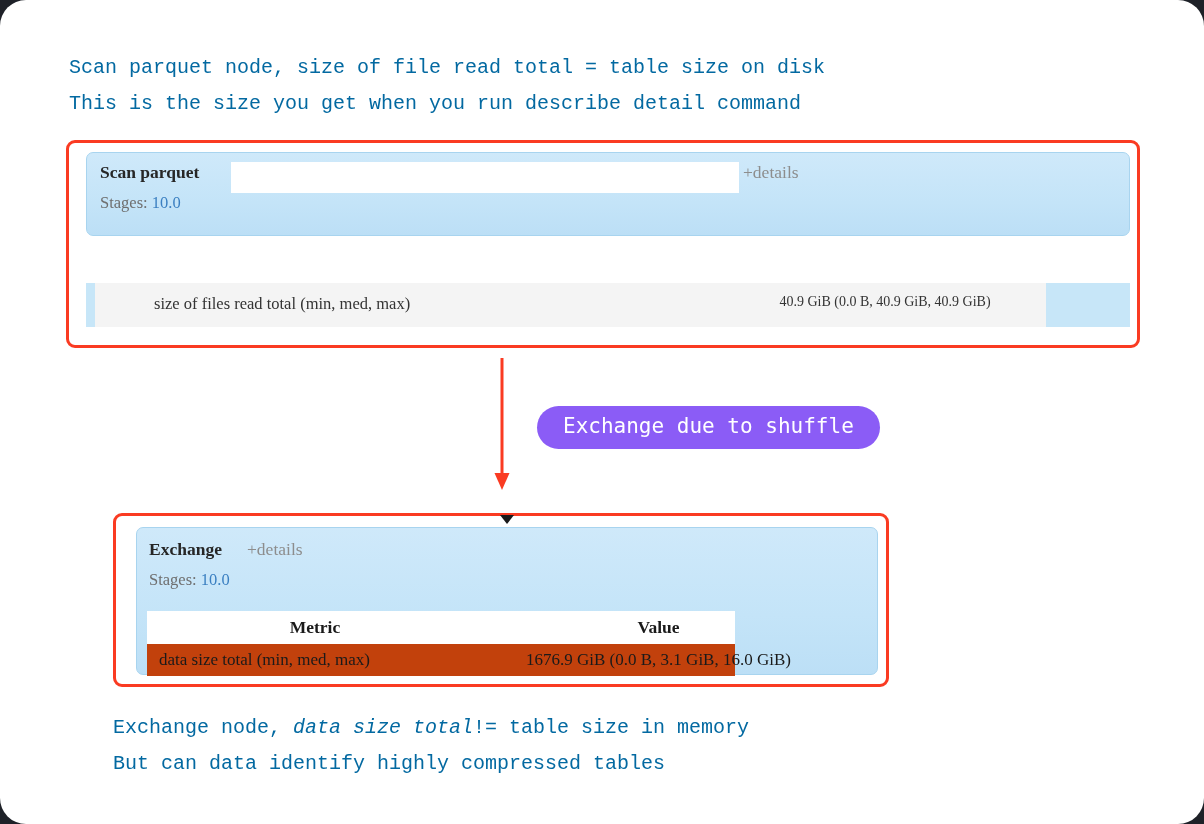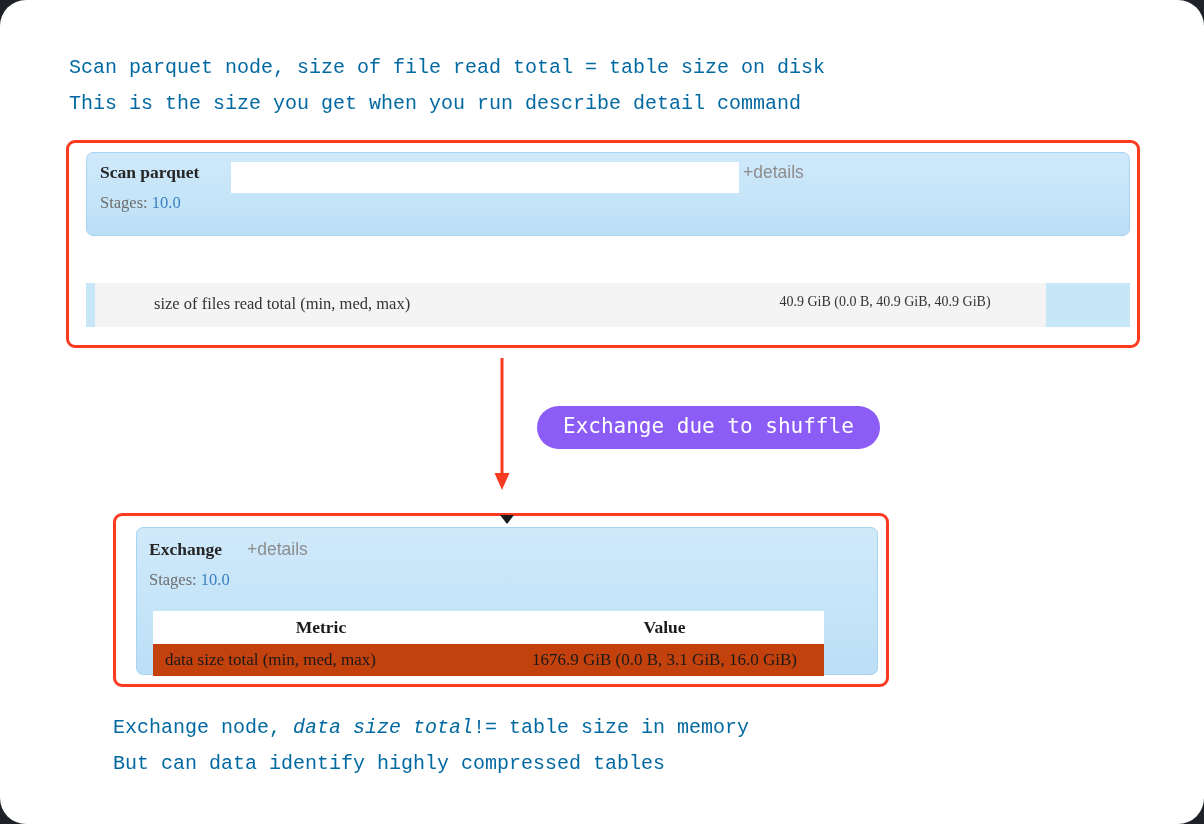--- a/index.html
+++ b/index.html
@@ -61,21 +61,21 @@
   .node-title {
     position: absolute;
     font-family: "Liberation Serif", serif;
     font-weight: bold;
     font-size: 17.5px;
     color: #262626;
     white-space: nowrap;
   }
   .node-details {
     position: absolute;
-    font-family: Liberation Sans, sans-serif;
+    font-family: Liberation Serif, serif;
     font-size: 17.5px;
     color: #8d8d8d;
     white-space: nowrap;
   }
   .node-stages {
     position: absolute;
     font-family: "Liberation Serif", serif;
     font-size: 16.5px;
     color: #6f6f6f;
     white-space: nowrap;
@@ -113,22 +113,22 @@
   #scan-metric-row .mvalue {
     position: absolute; left: 638px; top: 11px;
     width: 322px; text-align: center;
     font-family: "Liberation Serif", serif;
     font-size: 14px; color: #333; white-space: nowrap;
   }
 
   
   #exch-table {
     position: absolute;
-    left: 16px; top: 83px;
-    width: 671px; height: 65px;
+    left: 10px; top: 83px;
+    width: 588px; height: 65px;
     background: #ffffff;
   }
   #exch-table .thead { position: relative; height: 33px; }
   #exch-table .trow  { position: relative; height: 32px; background: #c2410c; }
   #exch-table .col-metric {
     position: absolute; left: 0; width: 336px; text-align: center;
     font-family: "Liberation Serif", serif; font-size: 17px; color: #1a1a1a;
     white-space: nowrap;
   }
   #exch-table .col-value {

